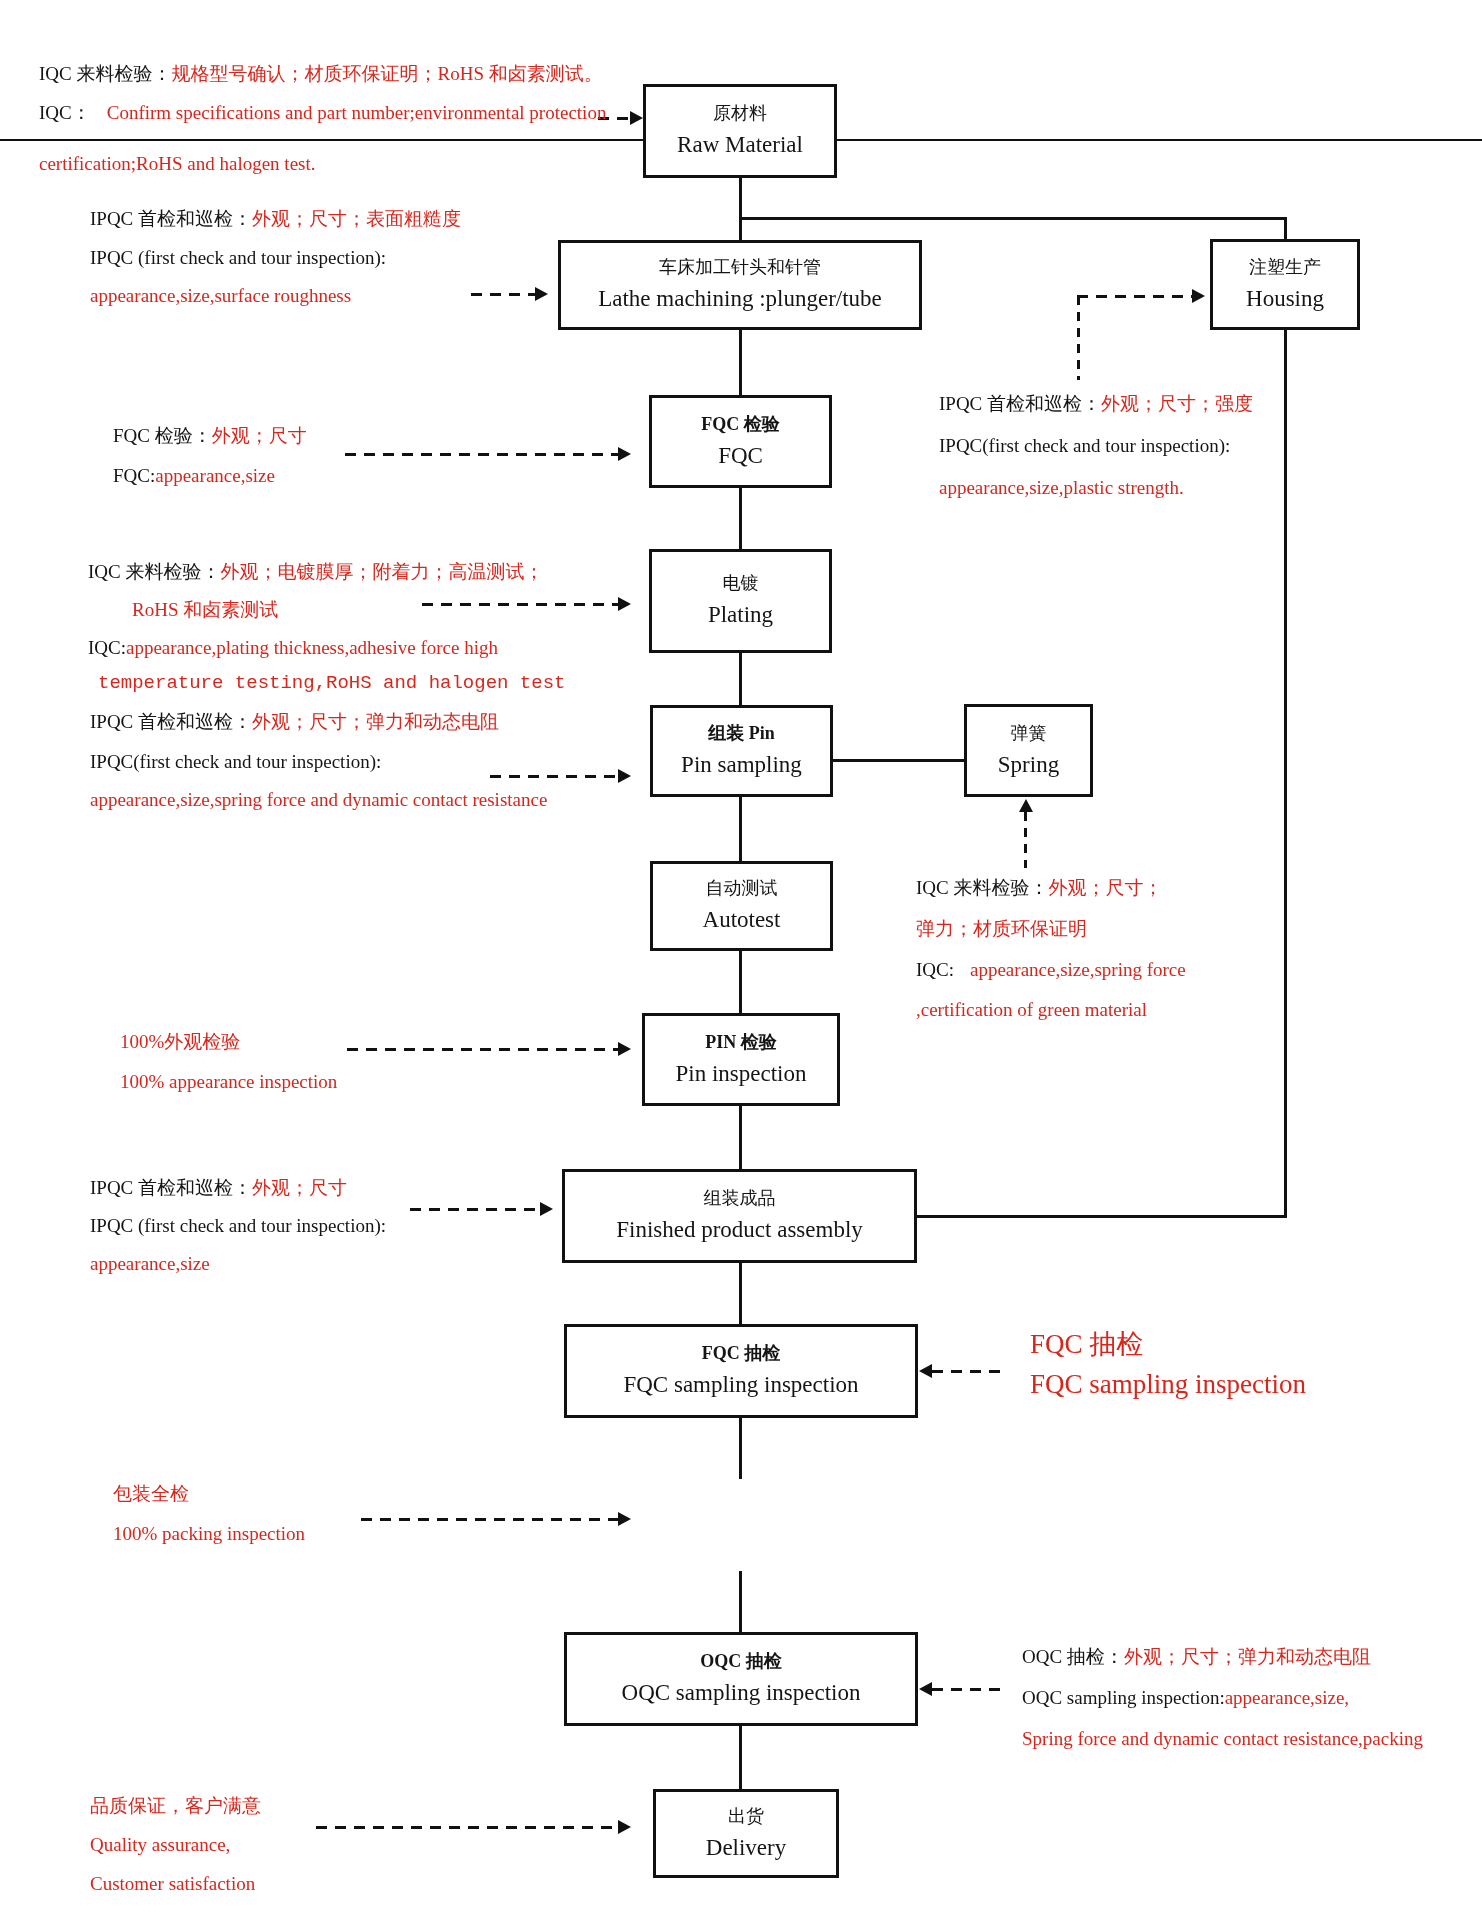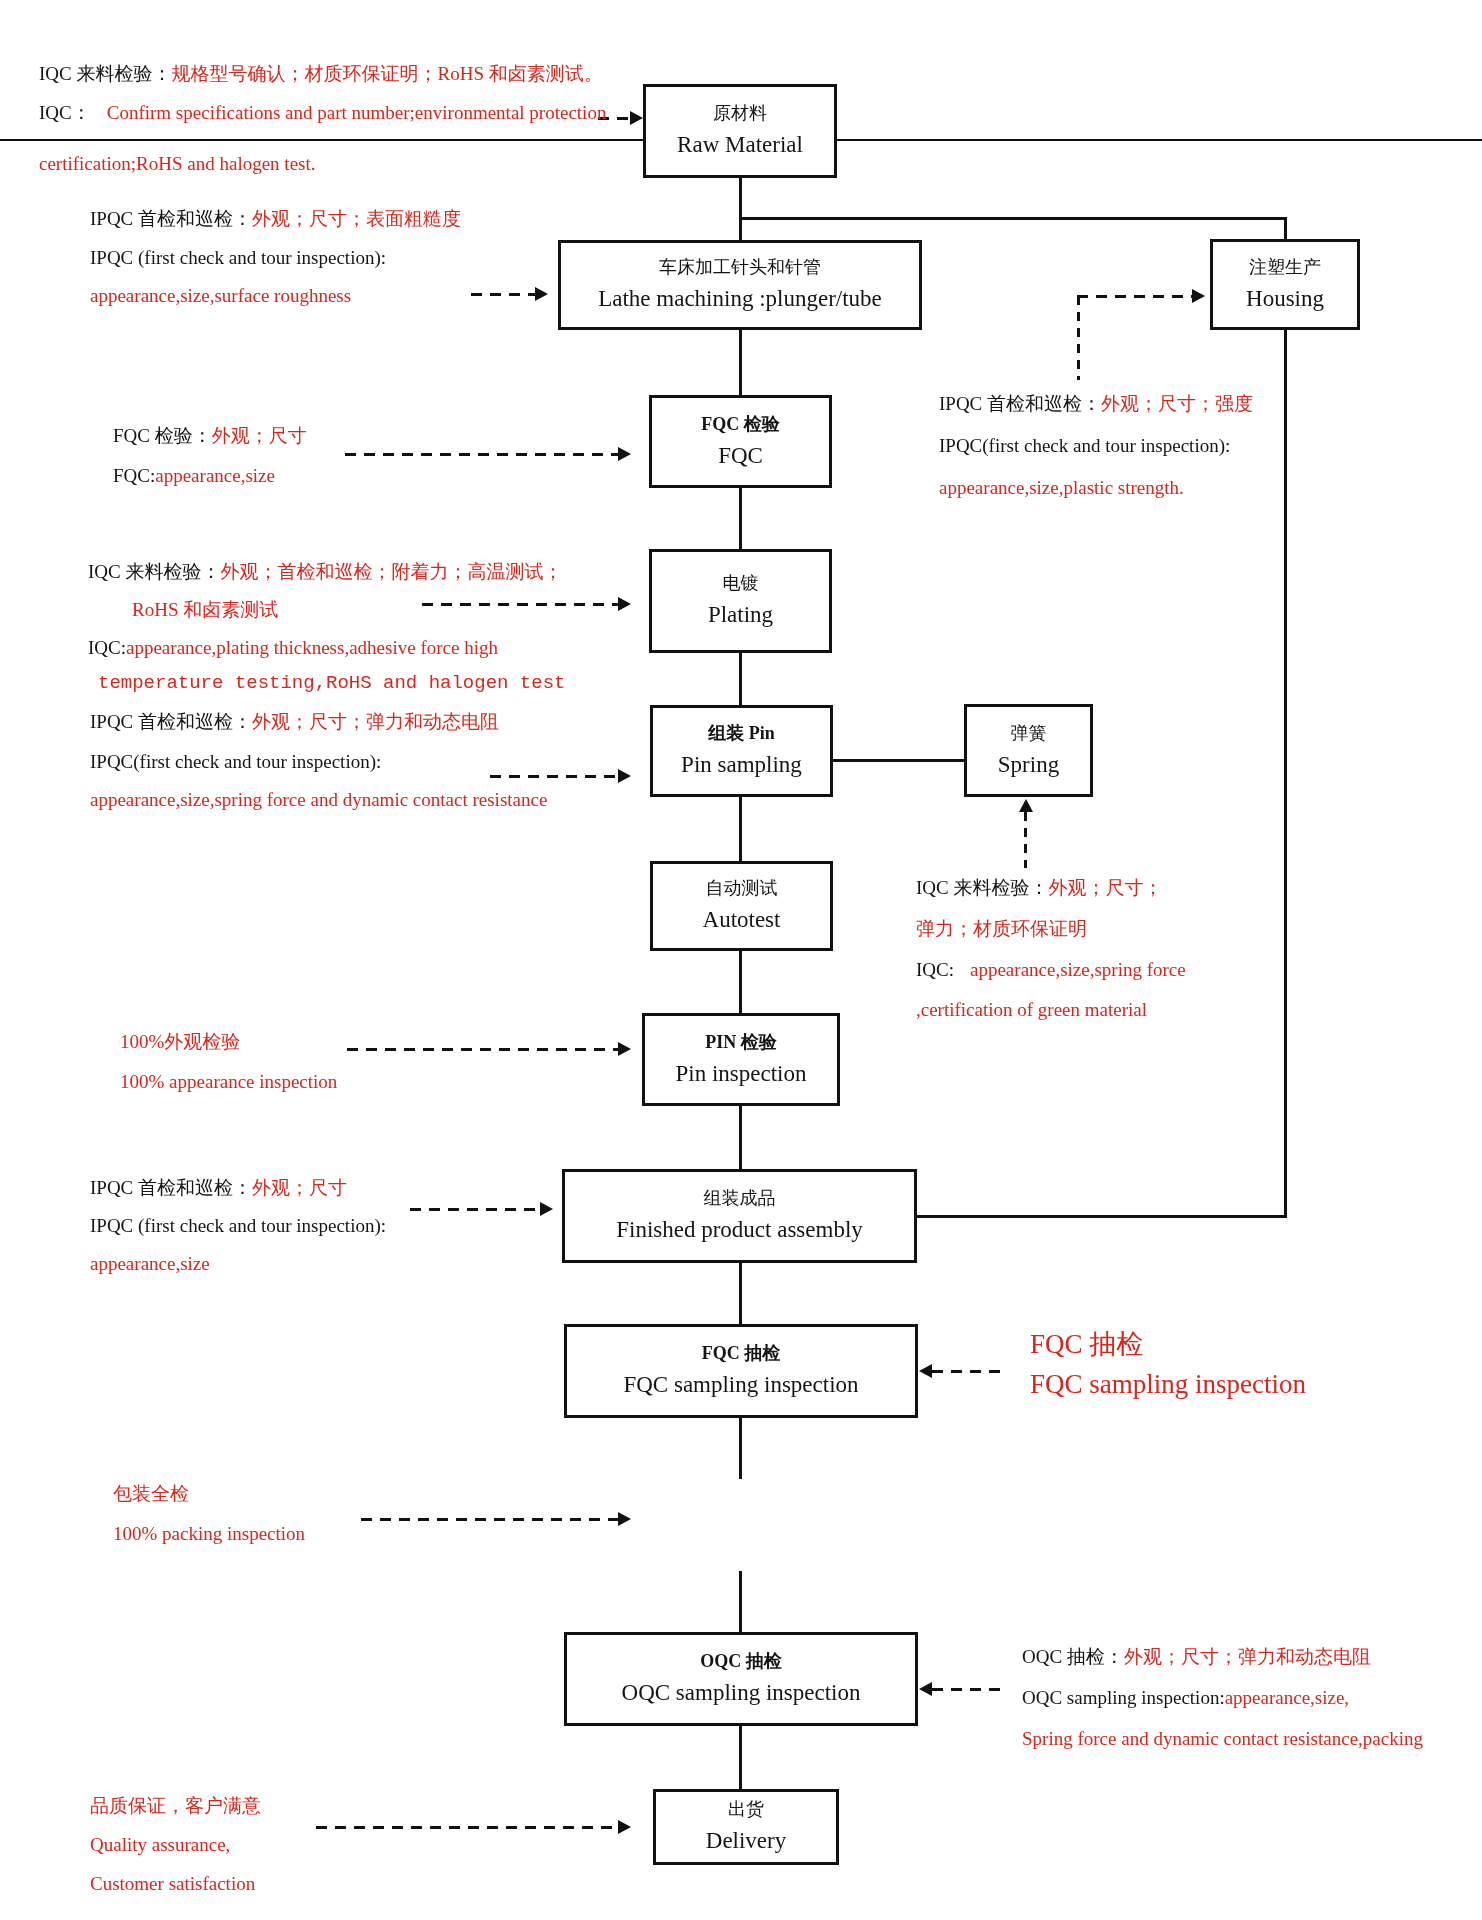--- a/index.html
+++ b/index.html
@@ -157,21 +157,21 @@
     <div class="zh b">FQC 抽检</div>
     <div class="en">FQC sampling inspection</div>
   </div>
 
 
   <div class="node" style="left:564px;top:1632px;width:354px;height:94px;">
     <div class="zh b">OQC 抽检</div>
     <div class="en">OQC sampling inspection</div>
   </div>
 
-  <div class="node" style="left:653px;top:1789px;width:186px;height:76px;">
+  <div class="node" style="left:653px;top:1789px;width:186px;height:89px;">
     <div class="zh">出货</div>
     <div class="en">Delivery</div>
   </div>
 
   <div class="ann" style="left:39px;top:62px;">
     <span class="k">IQC 来料检验：</span><span class="r">规格型号确认；材质环保证明；RoHS 和卤素测试。</span>
   </div>
   <div class="ann" style="left:39px;top:101px;">
     <span class="k gap">IQC：</span><span class="r">Confirm specifications and part number;environmental protection</span>
   </div>
@@ -190,21 +190,21 @@
   </div>
 
   <div class="ann" style="left:113px;top:424px;">
     <span class="k">FQC 检验：</span><span class="r">外观；尺寸</span>
   </div>
   <div class="ann" style="left:113px;top:464px;">
     <span class="k">FQC:</span><span class="r">appearance,size</span>
   </div>
 
   <div class="ann" style="left:88px;top:560px;">
-    <span class="k">IQC 来料检验：</span><span class="r">外观；首检和巡检；附着力；高温测试；</span>
+    <span class="k">IQC 来料检验：</span><span class="r">外观；电镀膜厚；附着力；高温测试；</span>
   </div>
   <div class="ann" style="left:88px;top:598px;margin-left:44px;">
     <span class="r">RoHS 和卤素测试</span>
   </div>
   <div class="ann" style="left:88px;top:636px;">
     <span class="k">IQC:</span><span class="r">appearance,plating thickness,adhesive force high</span>
   </div>
   <div class="ann" style="left:98px;top:672px;font-family:Liberation Mono, monospace;">
     <span class="r">temperature testing,RoHS and halogen test</span>
   </div>

